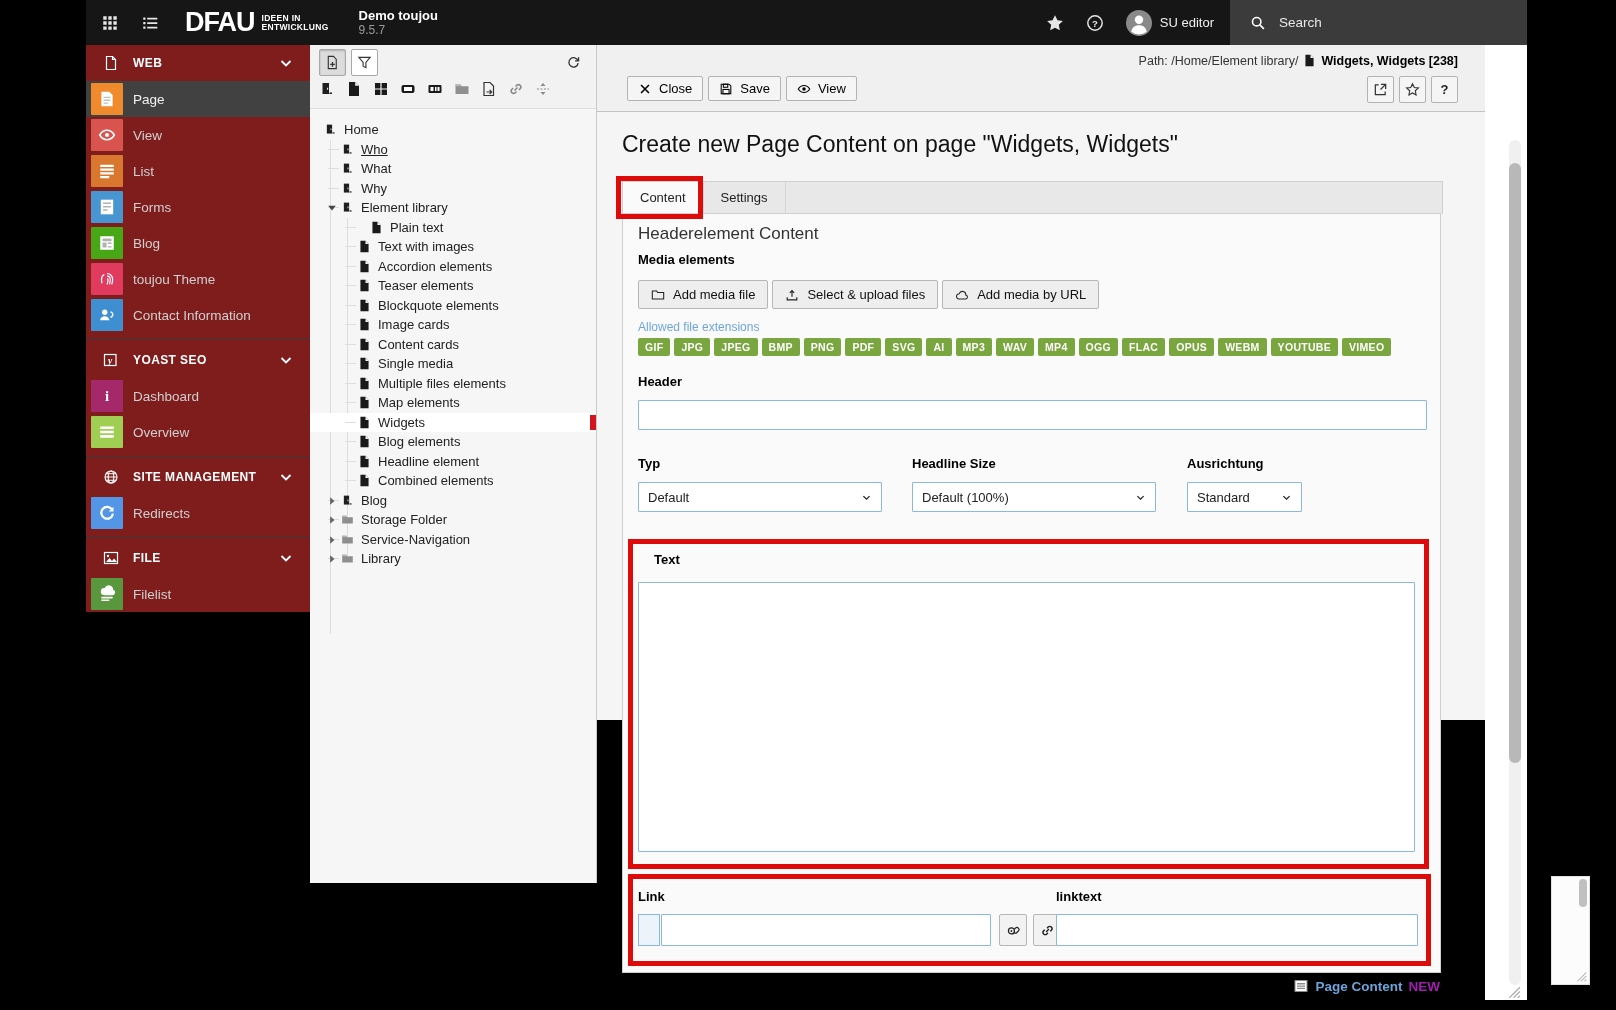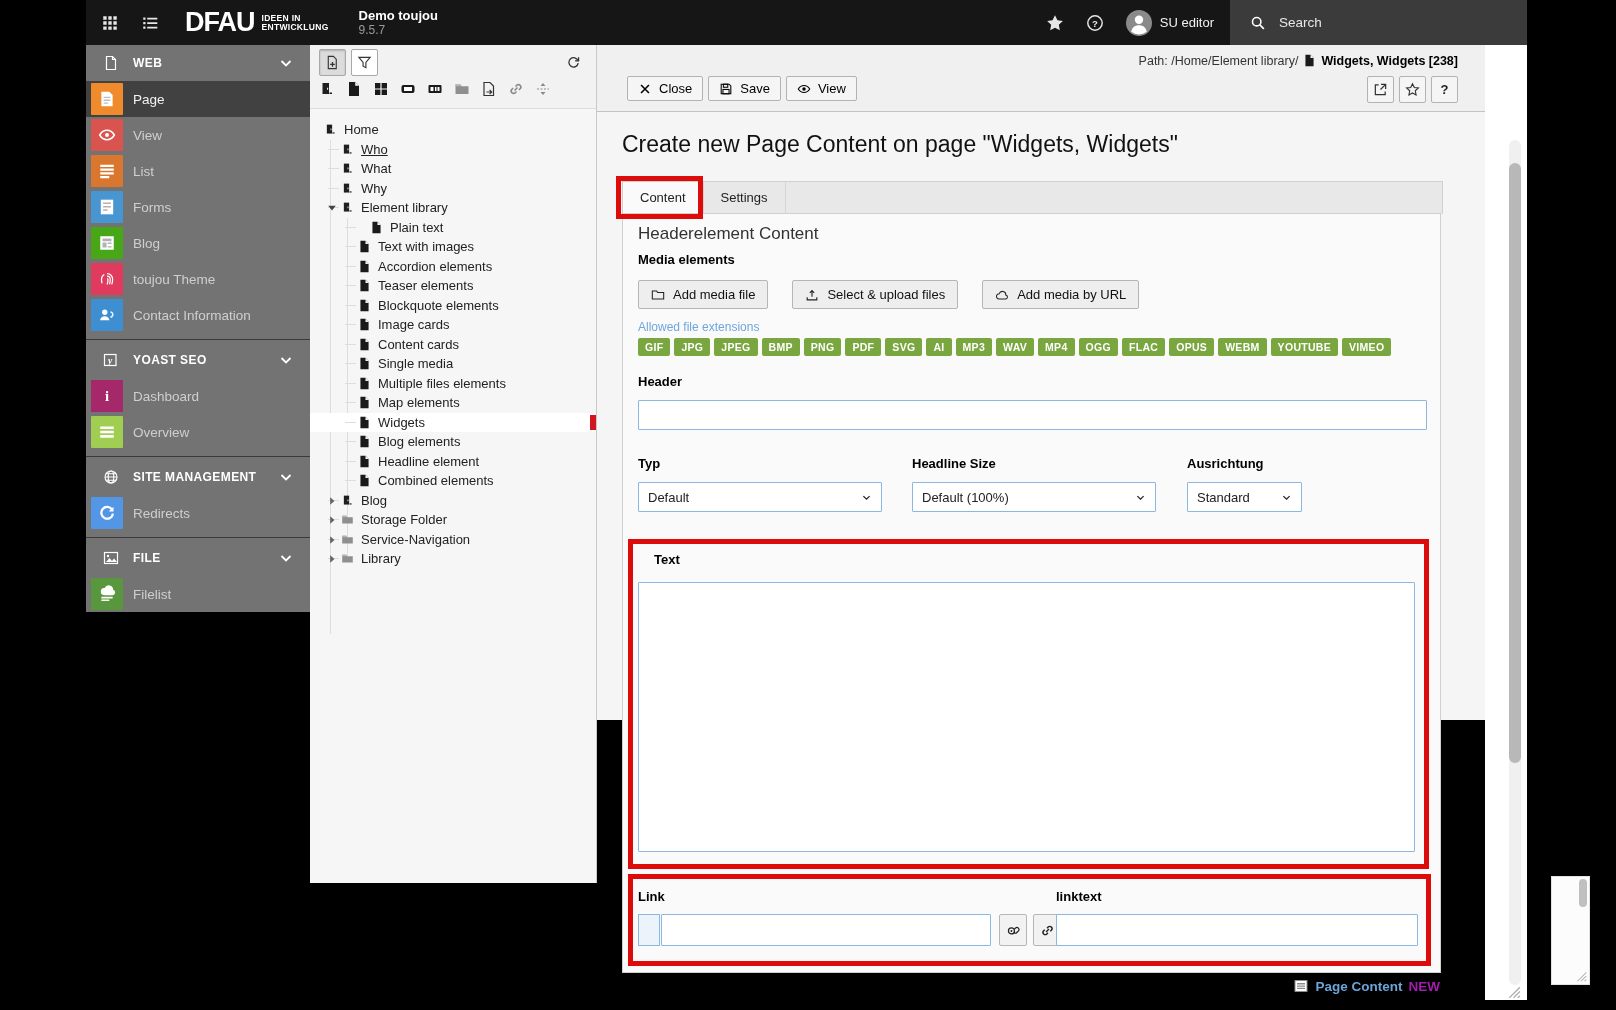--- a/index.html
+++ b/index.html
@@ -26,21 +26,21 @@
   .avatar{width:26px;height:26px;margin:0 8px 0 11px;}
   .username{font-size:13px;color:#f0f0f0;margin-right:16px;white-space:nowrap;}
   .searchseg{width:297px;height:100%;background:#3b3b3b;display:flex;align-items:center;
              padding-left:20px;box-sizing:border-box;gap:11px;}
   .searchseg .ic{width:16px;height:16px;color:#fff;}
   .search-input{background:transparent;border:none;outline:none;color:#fff;font-size:13.5px;
                 font-family:"Liberation Sans",sans-serif;width:200px;}
   .search-input::placeholder{color:#e8e8e8;opacity:1;}
 
   
-  .modulebar{position:absolute;left:86px;top:45px;width:224px;height:567px;background:#737373;}
+  .modulebar{position:absolute;left:86px;top:45px;width:224px;height:567px;background:#7f1d1d;}
   .msec-head{display:flex;align-items:center;height:36px;cursor:pointer;}
   .msec-head.later{border-top:1px solid #3a3a3a;margin-top:6px;padding-top:2px;}
   .msec-head .ic{width:16px;height:16px;margin-left:17px;color:#fff;}
   .msec-label{font-size:12px;font-weight:bold;color:#fff;margin-left:14px;letter-spacing:.4px;flex:1;}
   .msec-caret{width:12px;height:12px;color:#c2c2c2;margin-right:16px;}
   .mitem{display:flex;align-items:center;height:36px;cursor:pointer;}
   .mitem.active{background:#414141;}
   .mbox{width:32px;height:32px;margin-left:5px;border-radius:1px;display:flex;
         align-items:center;justify-content:center;flex:none;}
   .mbox .ic{width:18px;height:18px;}
@@ -91,21 +91,21 @@
   .tabs{position:absolute;left:25px;top:136px;width:821px;height:33px;background:#e8e8e8;
         display:flex;box-sizing:border-box;border:1px solid #d0d0d0;border-bottom:none;}
   .tab{padding:0 17px;line-height:32px;font-size:13px;color:#222;border-right:1px solid #d5d5d5;cursor:pointer;}
   .tab.active{background:#fafafa;}
 
   .form{position:absolute;left:25px;top:168px;width:819px;height:760px;background:#fafafa;
         border:1px solid #cfcfcf;box-sizing:border-box;}
   .f-abs{position:absolute;}
   .sec-title{left:15px;top:10px;font-size:17px;color:#333;}
   .f-label{font-size:13px;font-weight:bold;color:#000;}
-  .mediabtns{left:15px;top:66px;display:flex;gap:24px;}
+  .mediabtns{left:15px;top:66px;display:flex;gap:4px;}
   .btn2{height:29px;padding:0 12px;background:#eee;border:1px solid #b6b6b6;border-radius:2px;
         font-size:13px;color:#111;display:inline-flex;align-items:center;gap:8px;cursor:pointer;}
   .btn2 .ic{width:14px;height:14px;}
   .allowed{left:15px;top:106px;font-size:12px;color:#6ea6dd;cursor:pointer;}
   .badges{left:15px;top:124px;display:flex;gap:4px;}
   .badge{background:#7aa63f;color:#fff;font-size:10.5px;font-weight:bold;padding:3px 7px;
          border-radius:2px;letter-spacing:.3px;}
   .tinput{box-sizing:border-box;border:1px solid #8ab8e0;background:#fff;border-radius:1px;
           font-size:13px;color:#111;padding:0 8px;font-family:"Liberation Sans",sans-serif;outline:none;}
   .fselect{box-sizing:border-box;border:1px solid #8ab8e0;background:#fff;border-radius:1px;

